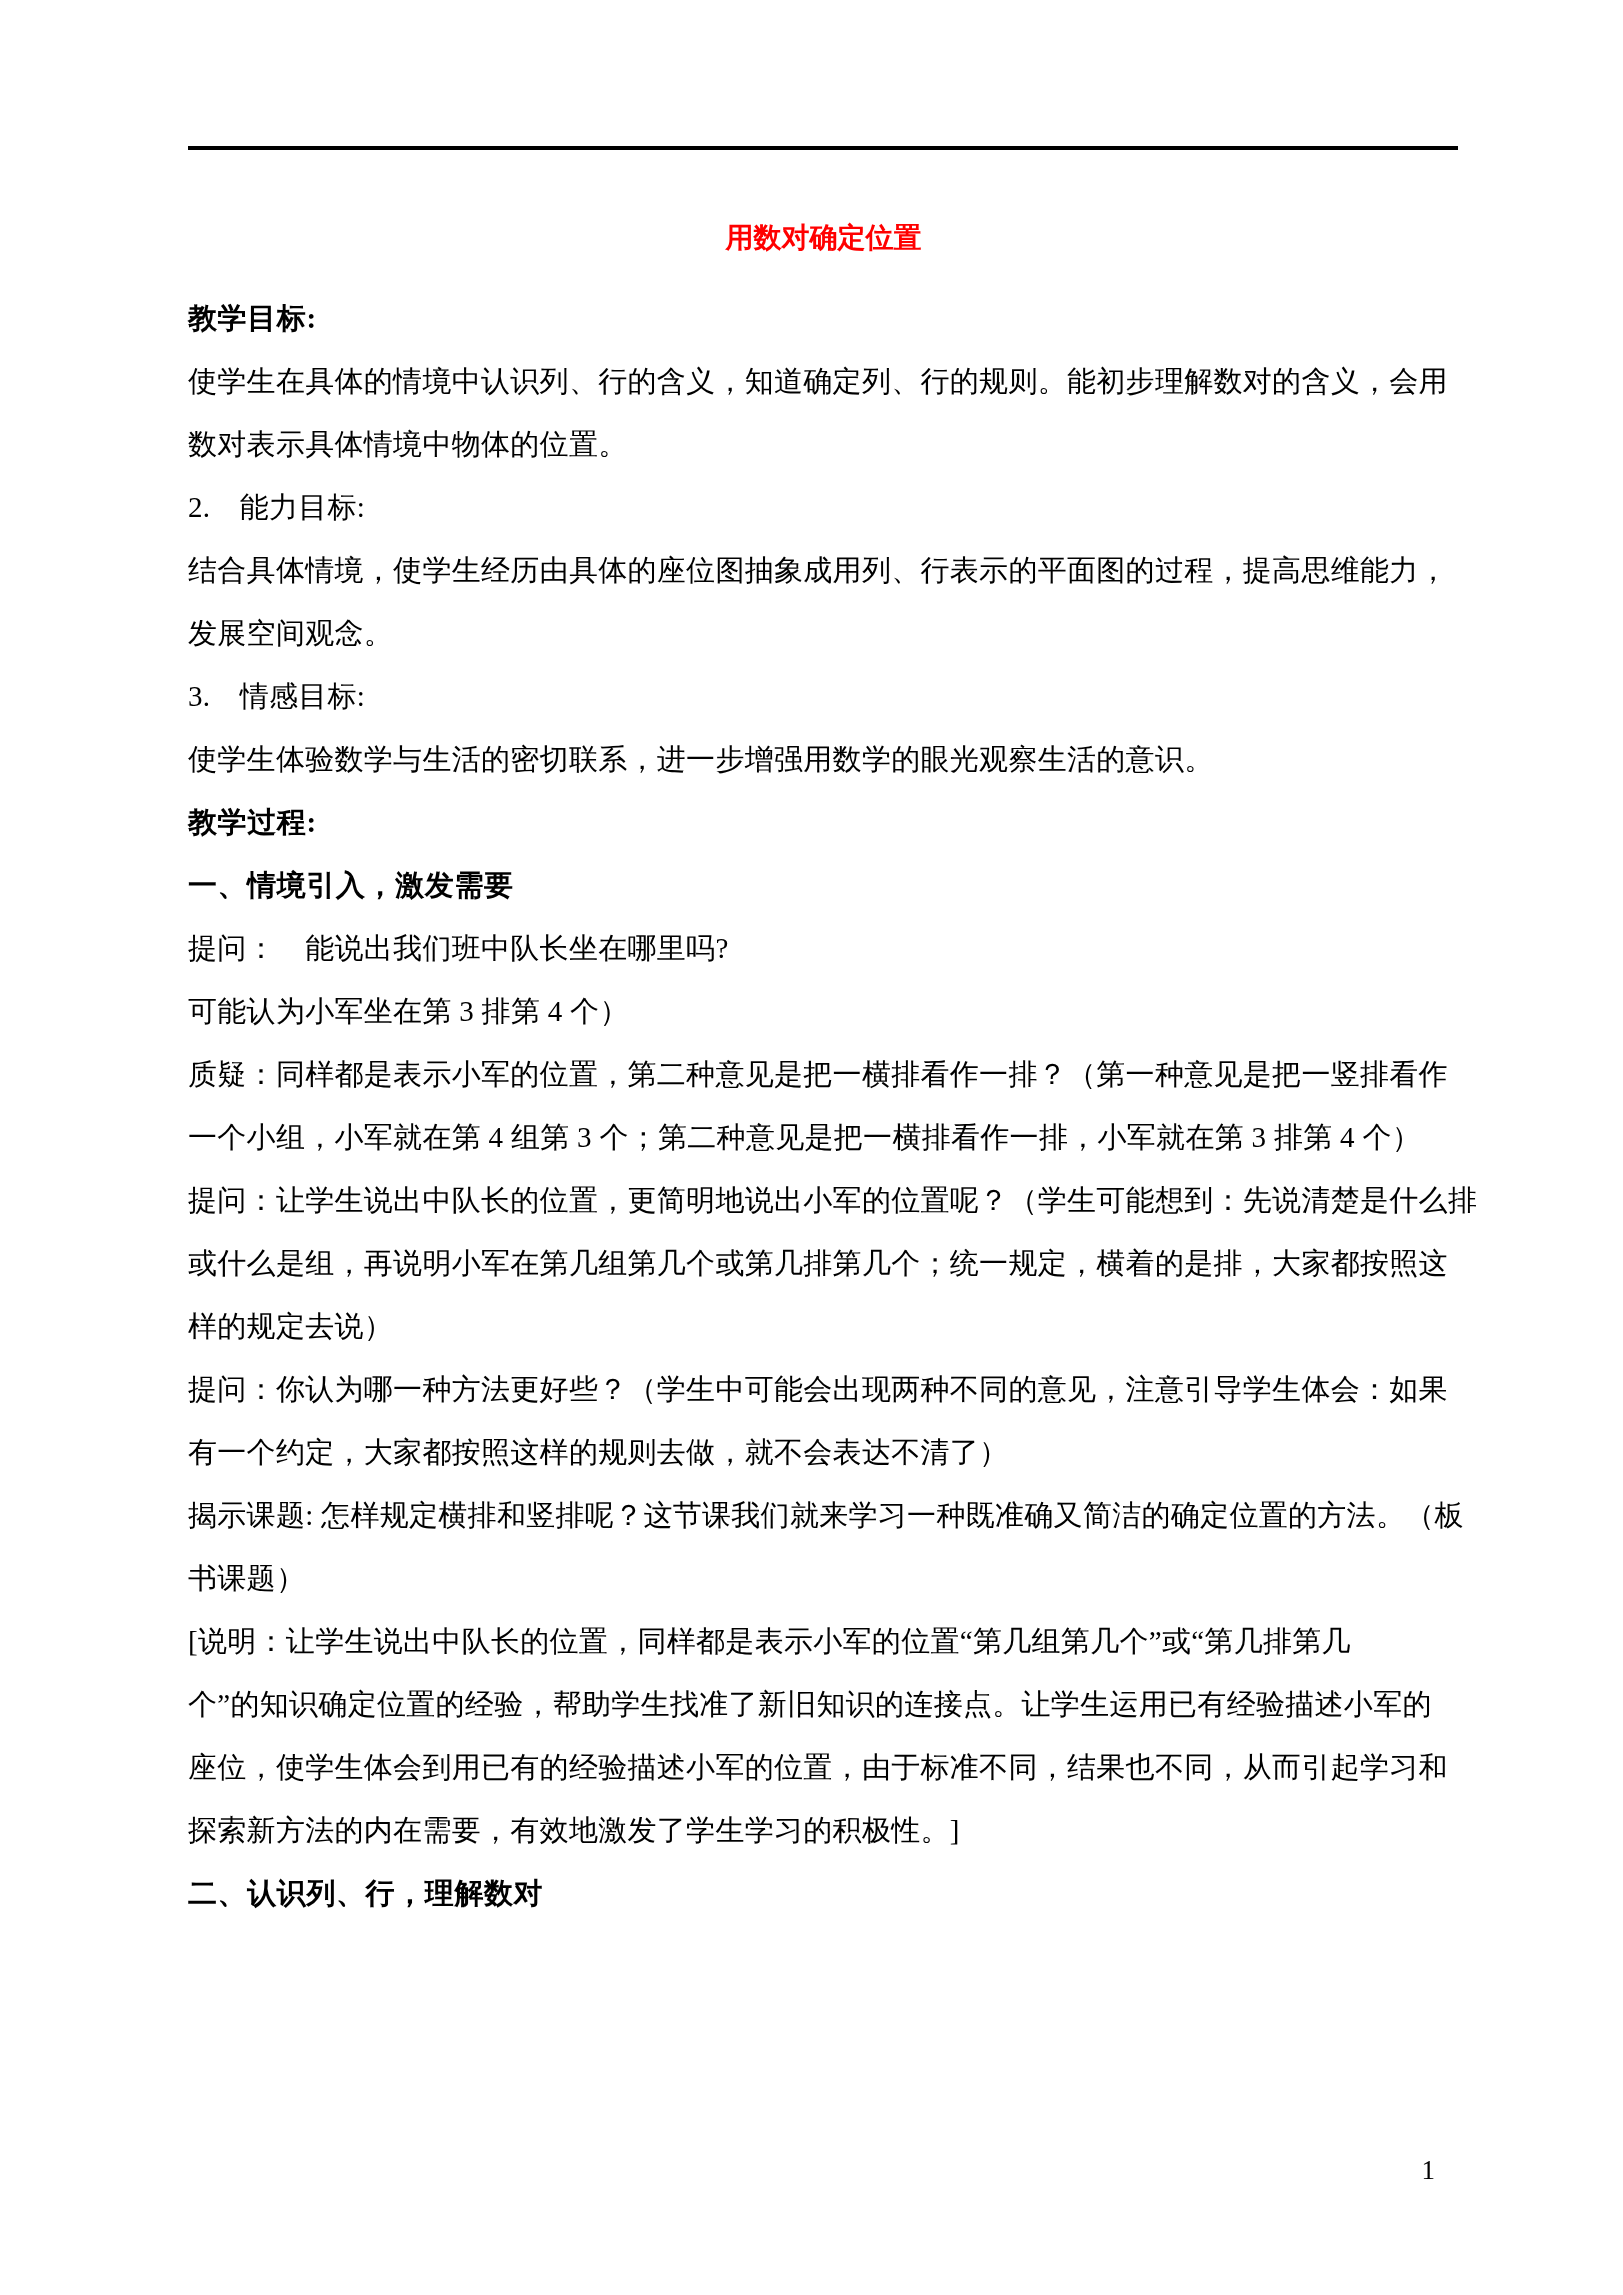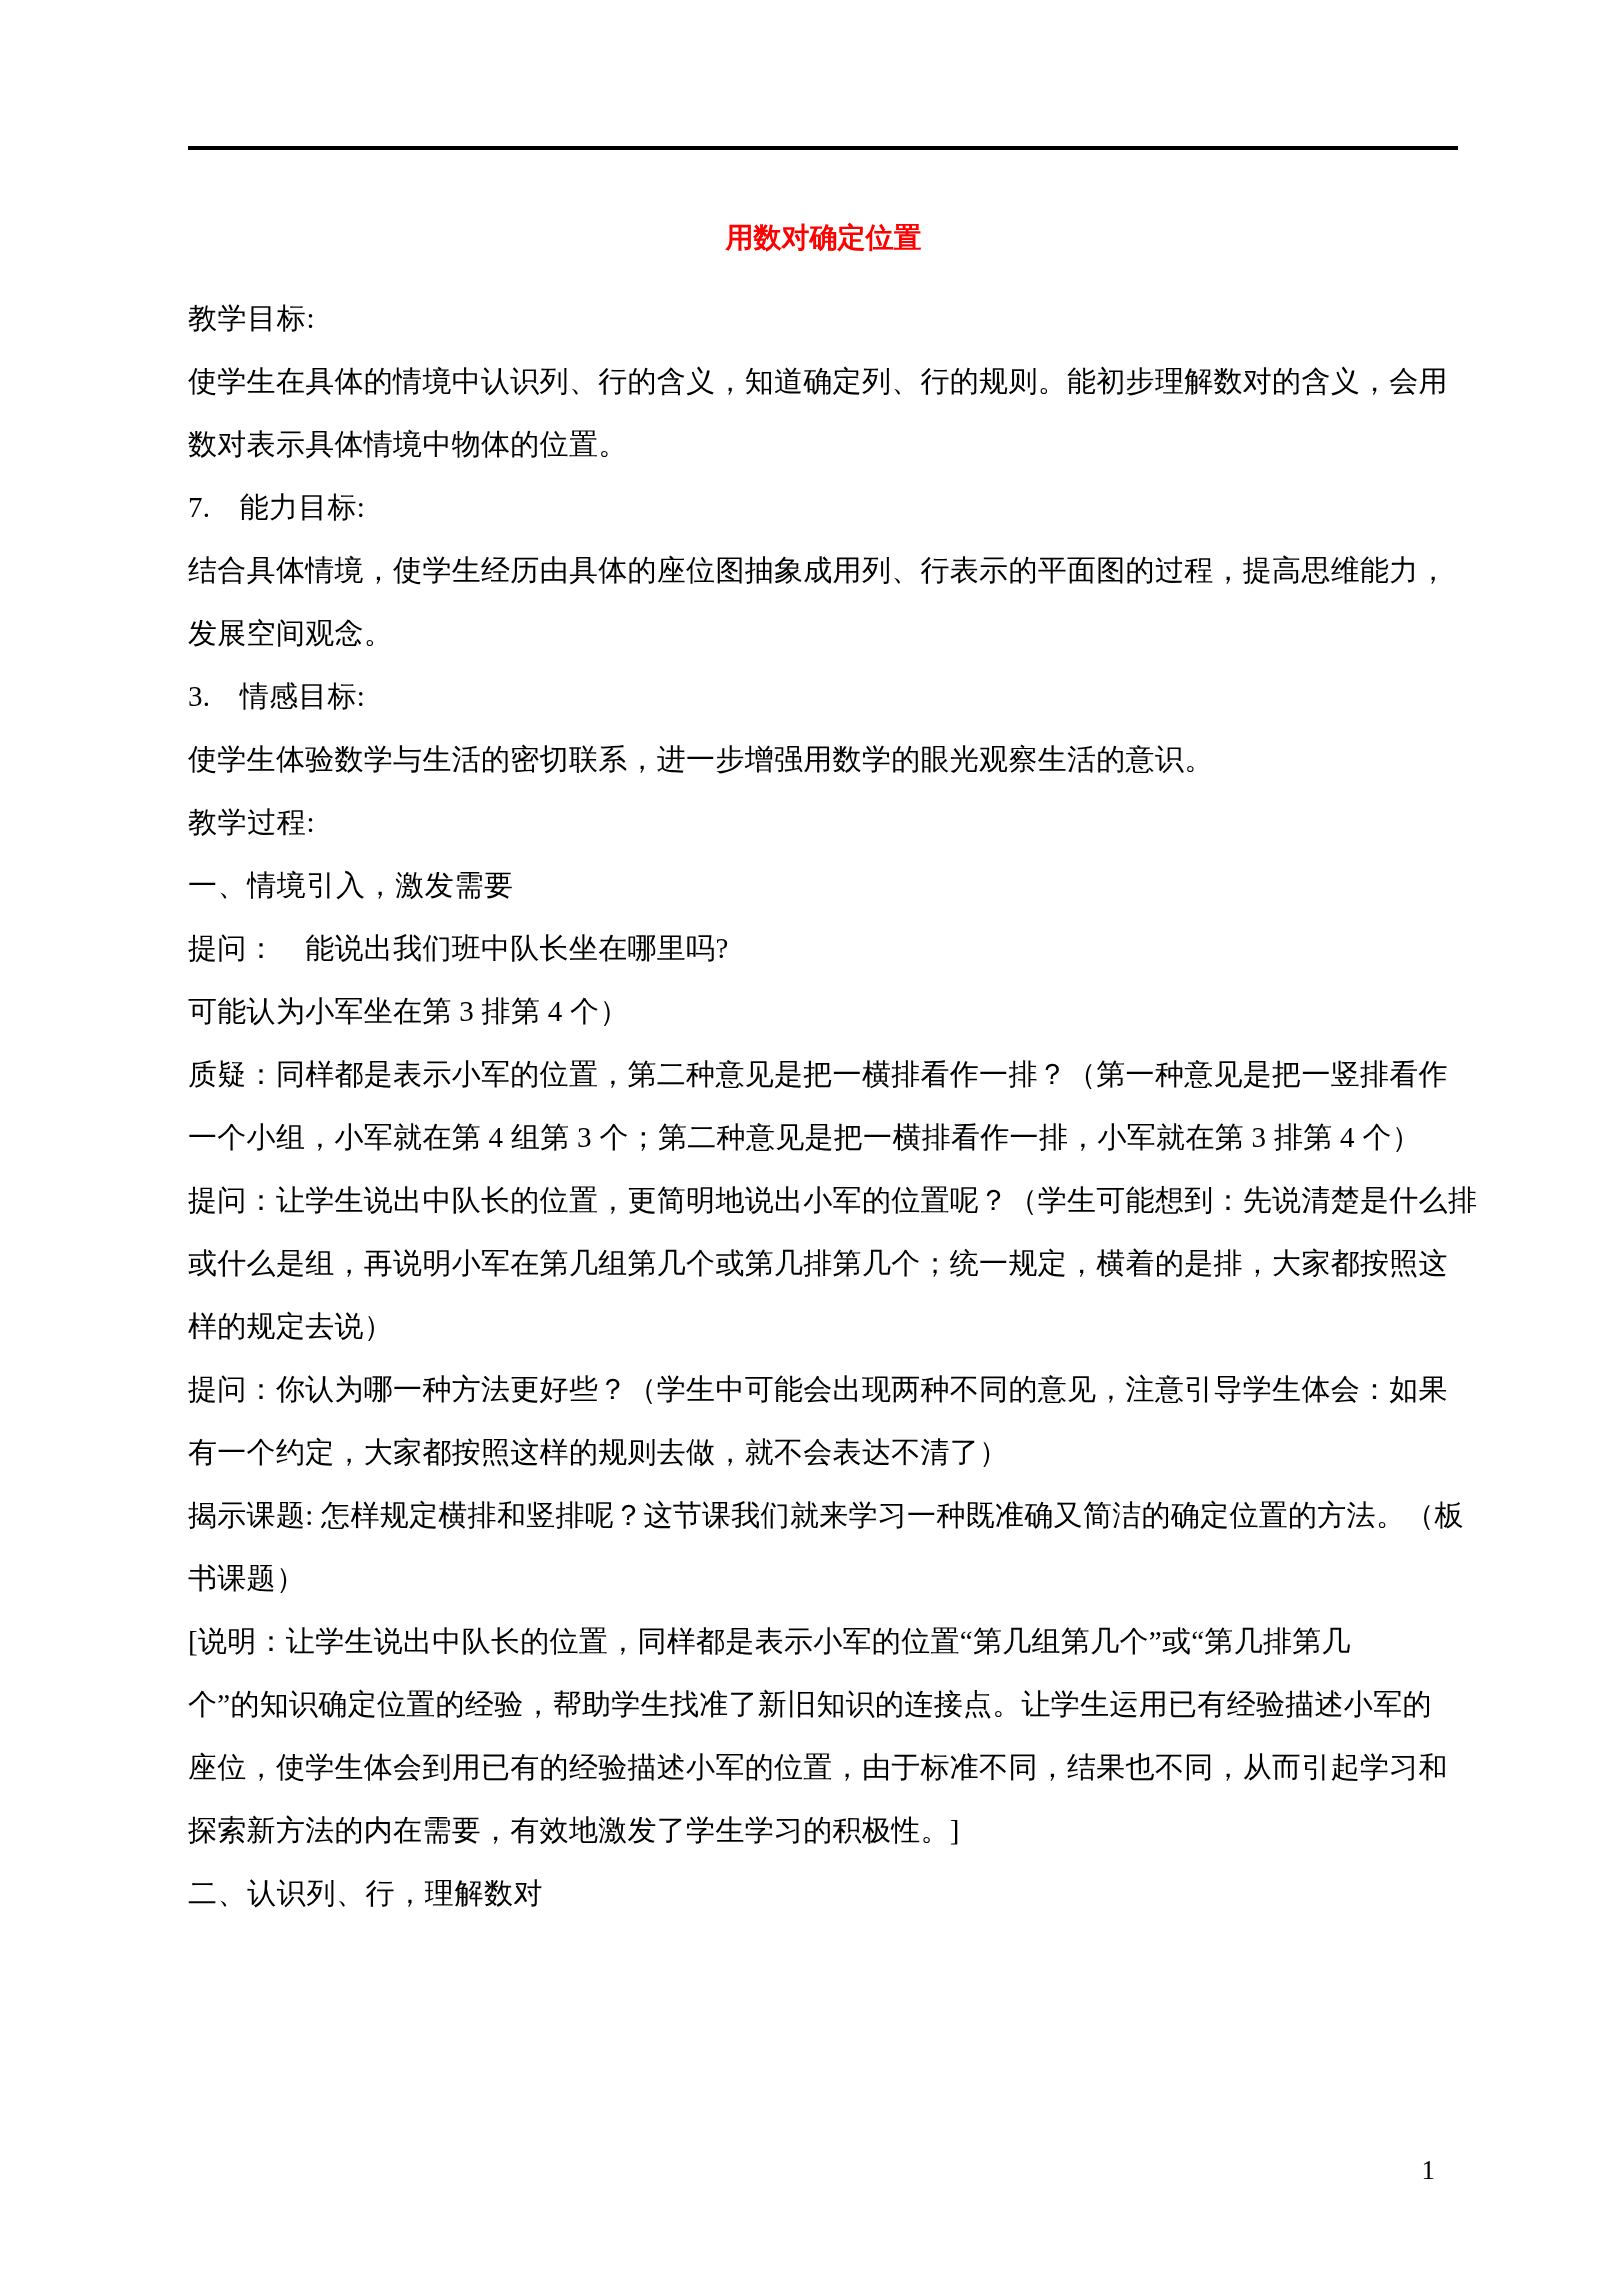--- a/index.html
+++ b/index.html
@@ -44,21 +44,21 @@
     width: 1256px;
   }
   .line {
     height: 63px;
     line-height: 63px;
     font-size: 29px;
     white-space: pre;
     letter-spacing: 0.3px;
   }
   .line.bold {
-    font-weight: normal;
+    font-weight: bold;
     letter-spacing: 0.6px;
   }
   .pagenum {
     position: absolute;
     top: 2155px;
     right: 188px;
     font-size: 27px;
     line-height: 31px;
     text-align: right;
   }
@@ -66,21 +66,21 @@
 </head>
 <body>
 
 <div class="page">
   <div class="rule" style="background: rgb(0, 0, 0);"></div>
   <div class="title" style="color: rgb(255, 0, 0);">用数对确定位置</div>
   <div class="content">
       <div class="line bold">教学目标:</div>
       <div class="line">使学生在具体的情境中认识列、行的含义，知道确定列、行的规则。能初步理解数对的含义，会用</div>
       <div class="line">数对表示具体情境中物体的位置。</div>
-      <div class="line">7.　能力目标:</div>
+      <div class="line">2.　能力目标:</div>
       <div class="line">结合具体情境，使学生经历由具体的座位图抽象成用列、行表示的平面图的过程，提高思维能力，</div>
       <div class="line">发展空间观念。</div>
       <div class="line">3.　情感目标:</div>
       <div class="line">使学生体验数学与生活的密切联系，进一步增强用数学的眼光观察生活的意识。</div>
       <div class="line bold">教学过程:</div>
       <div class="line bold">一、情境引入，激发需要</div>
       <div class="line">提问：　能说出我们班中队长坐在哪里吗?</div>
       <div class="line">可能认为小军坐在第 3 排第 4 个）</div>
       <div class="line">质疑：同样都是表示小军的位置，第二种意见是把一横排看作一排？（第一种意见是把一竖排看作</div>
       <div class="line">一个小组，小军就在第 4 组第 3 个；第二种意见是把一横排看作一排，小军就在第 3 排第 4 个）</div>

